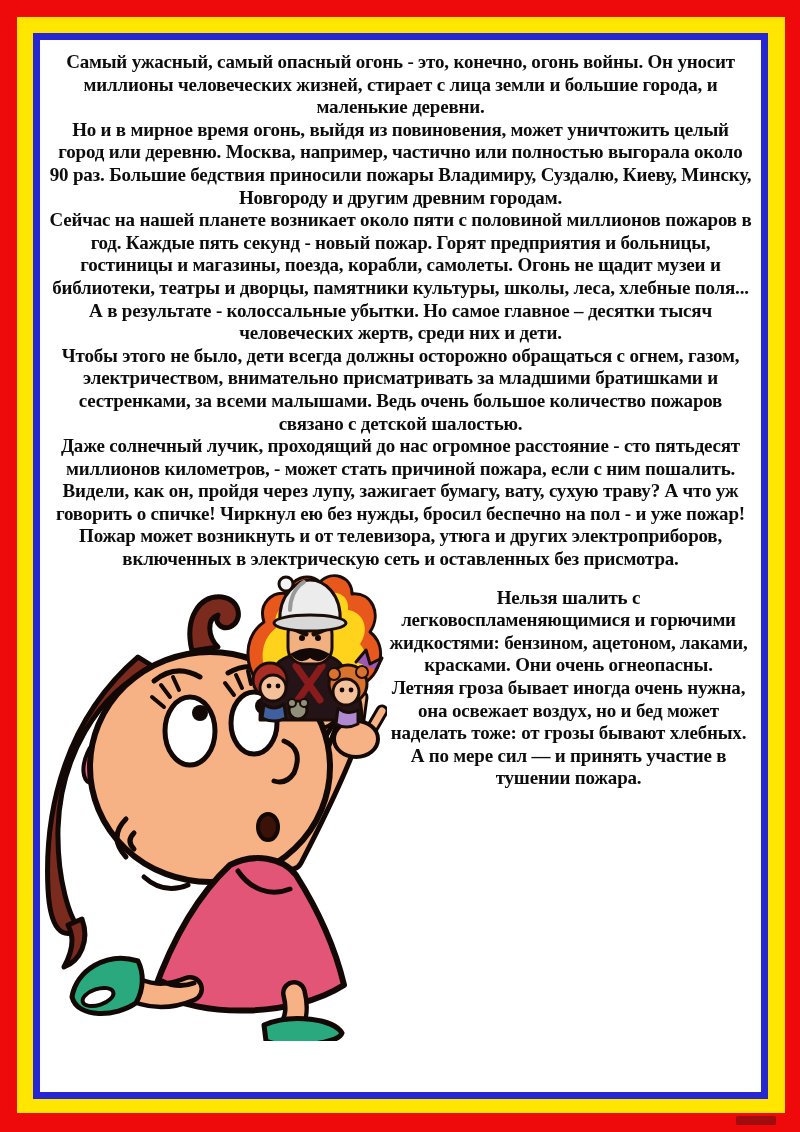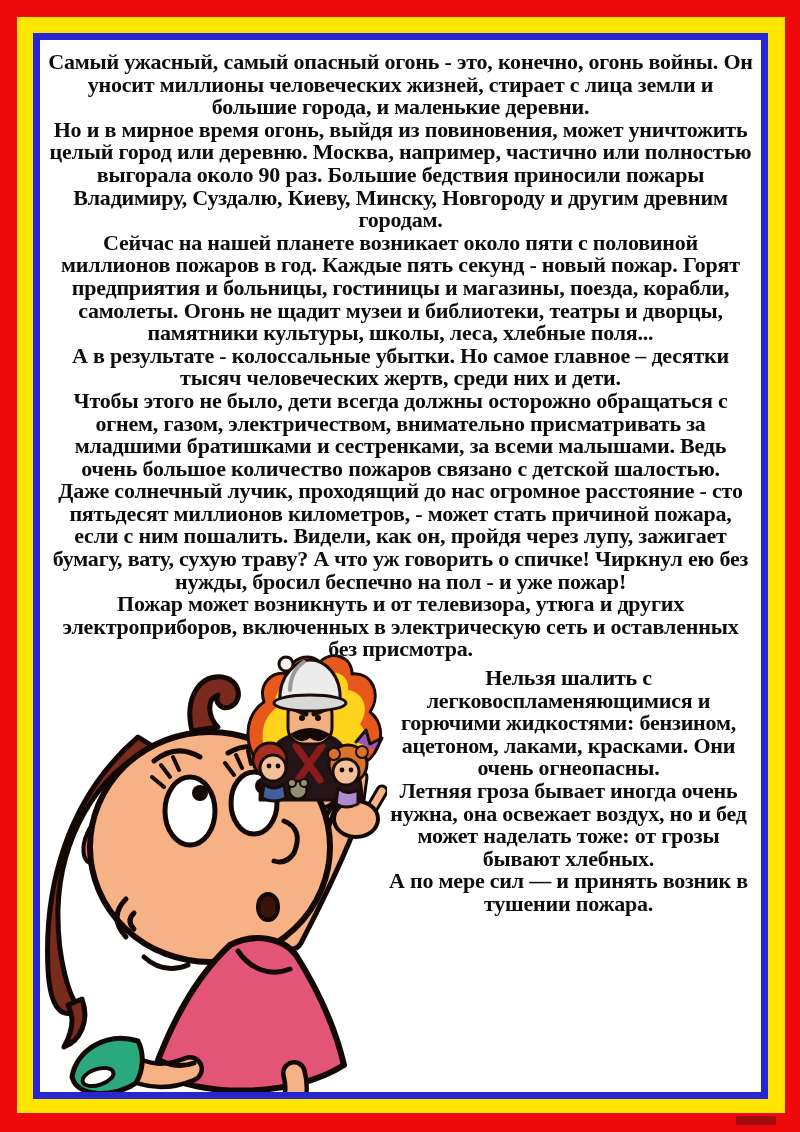--- a/index.html
+++ b/index.html
@@ -35,26 +35,26 @@
   }
   .content{
     width:100%;height:100%;
     background:#ffffff;
     padding:11px 8px 6px 8px;
     overflow:hidden;
   }
   .para{
     text-align:center;
     font-weight:bold;
-    font-size:22px;
+    font-size:19px;
     line-height:22.6px;
     color:var(--text-black,#0d0d0d);
     letter-spacing:-0.2px;
   }
-  .bottom-flow{margin-top:6px;}
+  .bottom-flow{margin-top:16px;}
   .illustration{
     float:left;
     position:relative;
     width:330px;
     height:452px;
     margin-right:6px;
   }
   .girl-svg{position:absolute;left:-6px;top:2px;}
   .fireman-svg{position:absolute;right:-14px;top:-17px;}
   .watermark{
@@ -199,20 +199,20 @@
                   <circle cx="118" cy="120" r="2.4" fill="#120806" stroke="none"></circle>
                   <circle cx="127" cy="120" r="2.4" fill="#120806" stroke="none"></circle>
                   <path d="M114,138 q10,8 20,2 l0,14 q-12,6 -22,0 Z" fill="#b08ad0" stroke-width="3"></path>
                 </g>
               </g>
             </svg>
           </div>
 
           <p class="para">Нельзя шалить с легковоспламеняющимися и горючими жидкостями: бензином, ацетоном, лаками, красками. Они очень огнеопасны.</p>
           <p class="para">Летняя гроза бывает иногда очень нужна, она освежает воздух, но и бед может наделать тоже: от грозы бывают хлебных.</p>
-          <p class="para">А по мере сил — и принять возник в тушении пожара.</p>
+          <p class="para">А по мере сил — и принять участие в тушении пожара.</p>
         </div>
 
       </div>
     </div>
   </div>
   <div class="watermark"></div>
 </div>
 
 </body></html>

